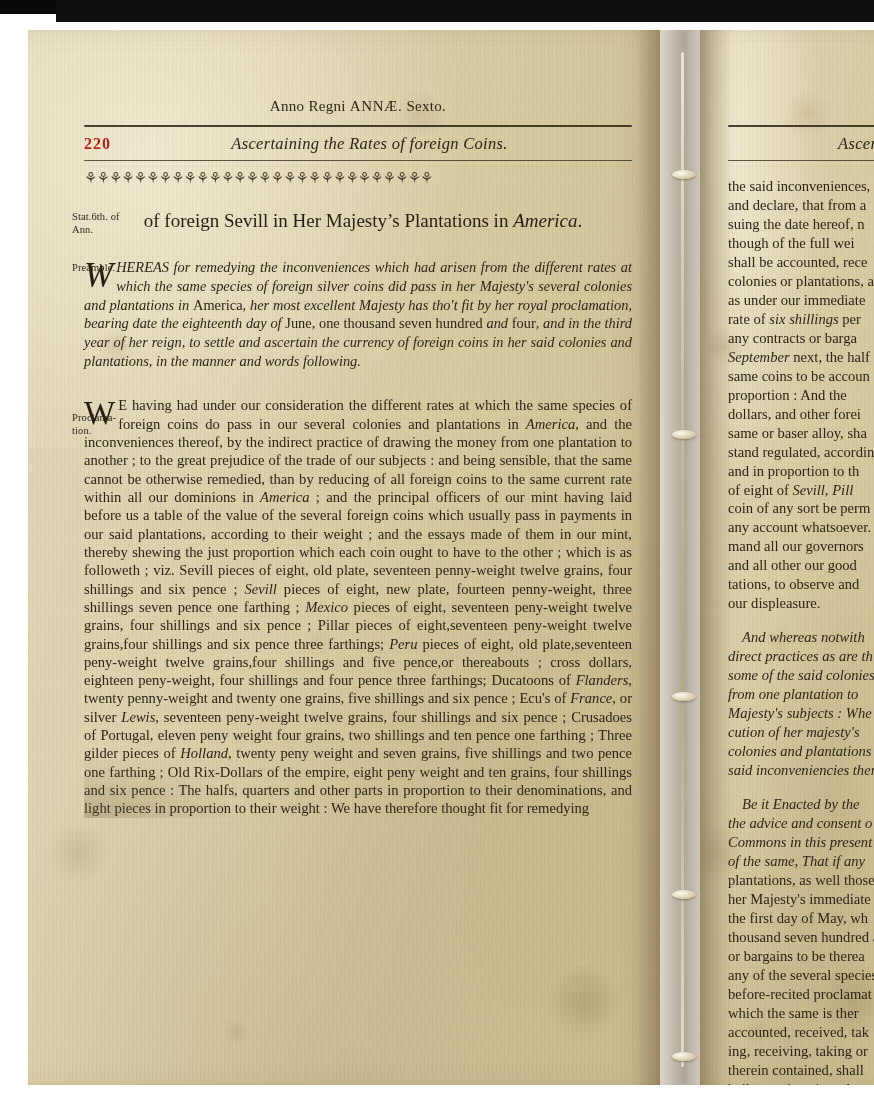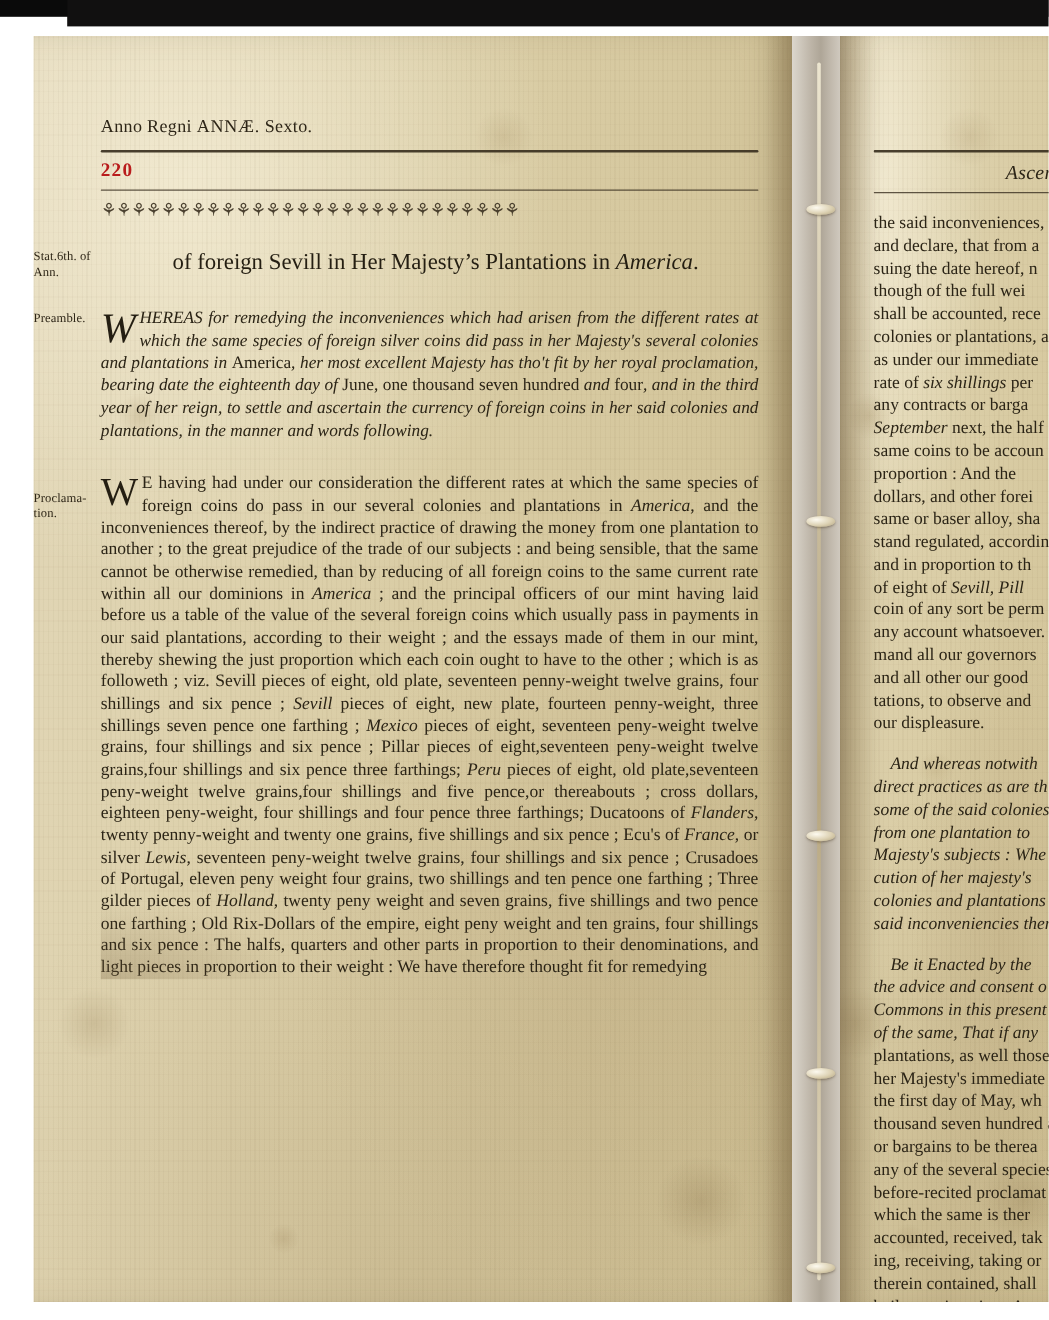--- a/index.html
+++ b/index.html
@@ -75,21 +75,21 @@
   #thread-a{left:5px;background:linear-gradient(180deg,#efe8d2,#cfc3a4 30%,#b8a77f 60%,#e6ddc4);opacity:.95;}
   #thread-b{left:13px;width:2px;background:linear-gradient(180deg,#b9a77d,#8d7a52 45%,#c3b punches 60%,#b8a87f);opacity:.8;}
   .knot{position:absolute;left:-4px;width:24px;height:9px;border-radius:50%;
     background:radial-gradient(ellipse at 35% 35%, #fdfaf0, #ddd2b4 55%, #b3a47e 100%);
     box-shadow:0 1px 2px rgba(70,56,30,.45);}
 
   
   #page-left{position:absolute;left:56px;top:68px;width:548px;color:#2b2416;}
 
   .running-head{
-    font-size:15px;letter-spacing:.3px;
+    text-align:center;font-size:15px;letter-spacing:.3px;
     color:#2e2618;margin:0 0 10px 0;
   }
   .running-head .sc{font-variant:small-caps;letter-spacing:.6px;}
   .rule{height:2px;background:#3a3020;margin:0;opacity:.92;border-radius:1px;}
   .rule.thin{height:1px;opacity:.8;}
 
   .head-row{
     display:flex;align-items:baseline;gap:22px;
     padding:7px 0 6px 0;
   }
@@ -111,21 +111,21 @@
   .act-subtitle{
     font-size:19px;line-height:1.22;margin:3px 0 0 0;padding-left:10px;
     color:#241e12;text-align:center;
   }
   .act-subtitle .it{font-style:italic;}
 
   
   .block{position:relative;margin-top:26px;}
   .marginal{
     position:absolute;left:-56px;top:4px;width:54px;
-    font-size:10.5px;line-height:1.22;color:#2f2718;letter-spacing:.1px;
+    font-size:10.5px;line-height:1.22;color:#2f2718;letter-spacing:.1px;padding-left:44px;
   }
   .block.proc .marginal{top:16px;}
 
   .para{
     font-size:14.6px;line-height:1.255;text-align:justify;
     color:#2b2416;margin:0;hyphens:none;
   }
   .para.italic{font-style:italic;font-size:14.4px;line-height:1.3;}
   .para .rom{font-style:normal;}
   .para .it{font-style:italic;}
@@ -184,20 +184,21 @@
     <div id="page-left">
 
       <div class="running-head">
         <span>Anno Regni </span><span class="sc">ANNÆ.</span><span> Sexto.</span>
       </div>
 
       <div class="rule"></div>
 
       <div class="head-row">
         <span class="folio">220</span>
+        <span class="head-title">Ascertaining the Rates of foreign Coins.</span>
       </div>
 
       <div class="rule thin"></div>
 
       <div id="ornament">⚘⚘⚘⚘⚘⚘⚘⚘⚘⚘⚘⚘⚘⚘⚘⚘⚘⚘⚘⚘⚘⚘⚘⚘⚘⚘⚘⚘</div>
 
       <div class="block" style="margin-top:0">
         <div class="marginal" style="top:2px">
           <div>Stat.6th. of</div>
           <div>Ann.</div>

